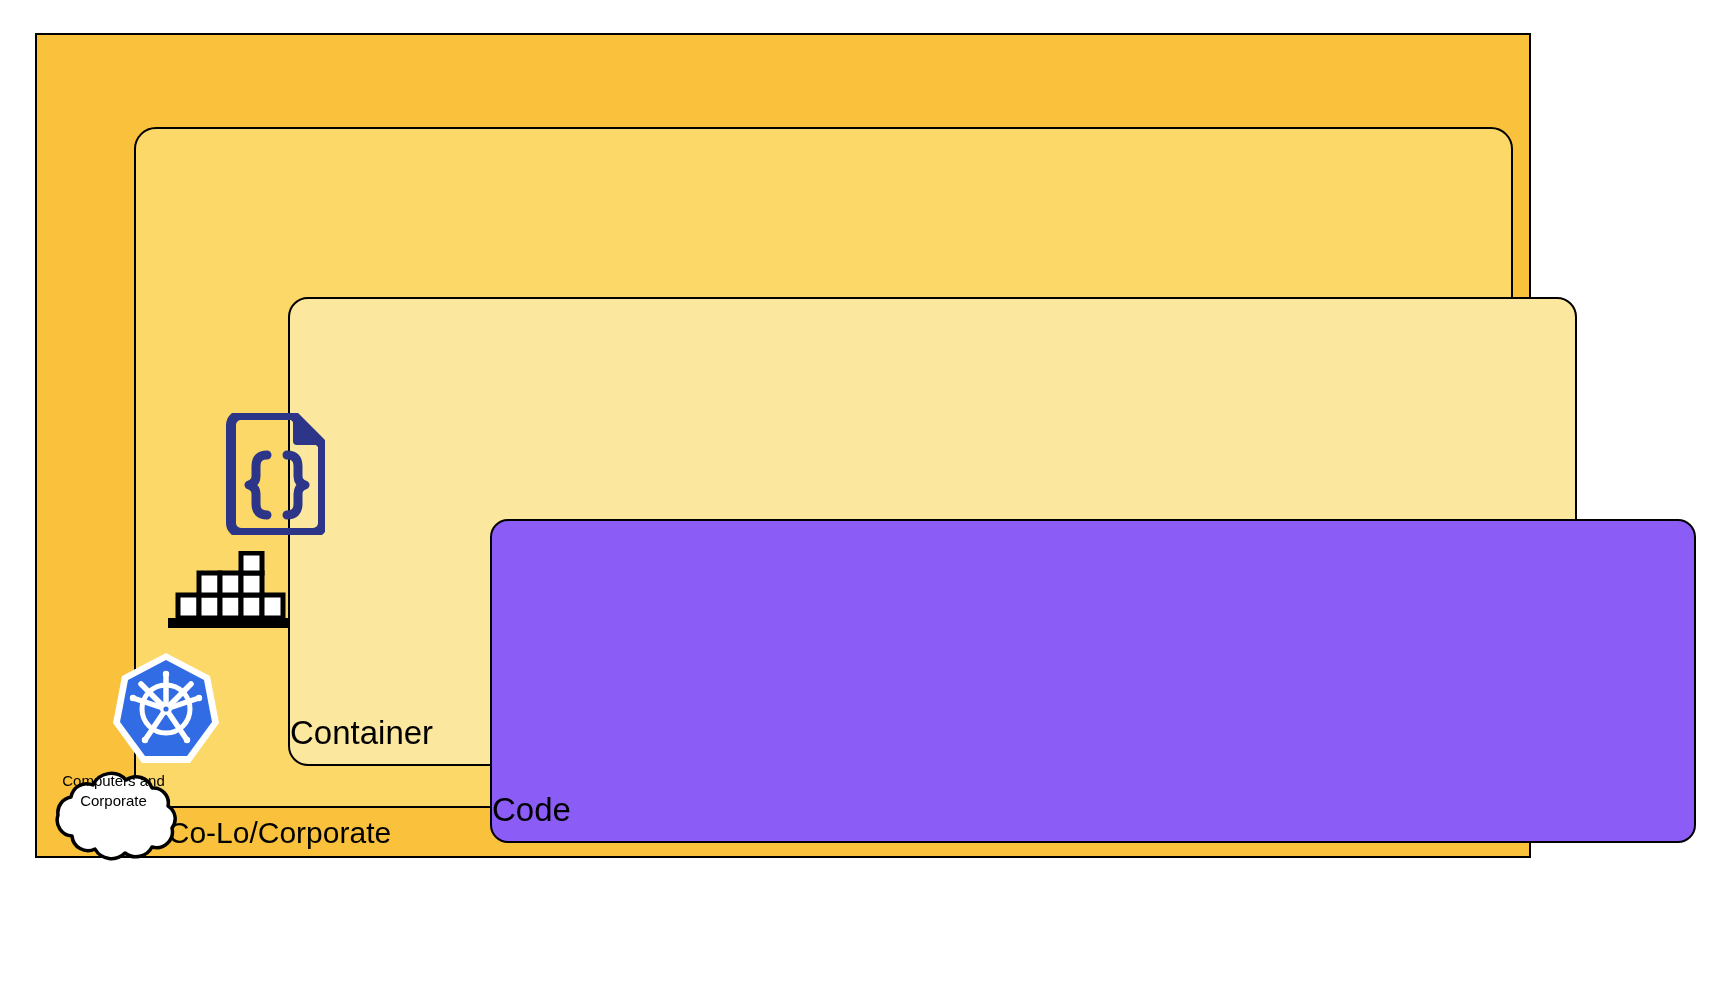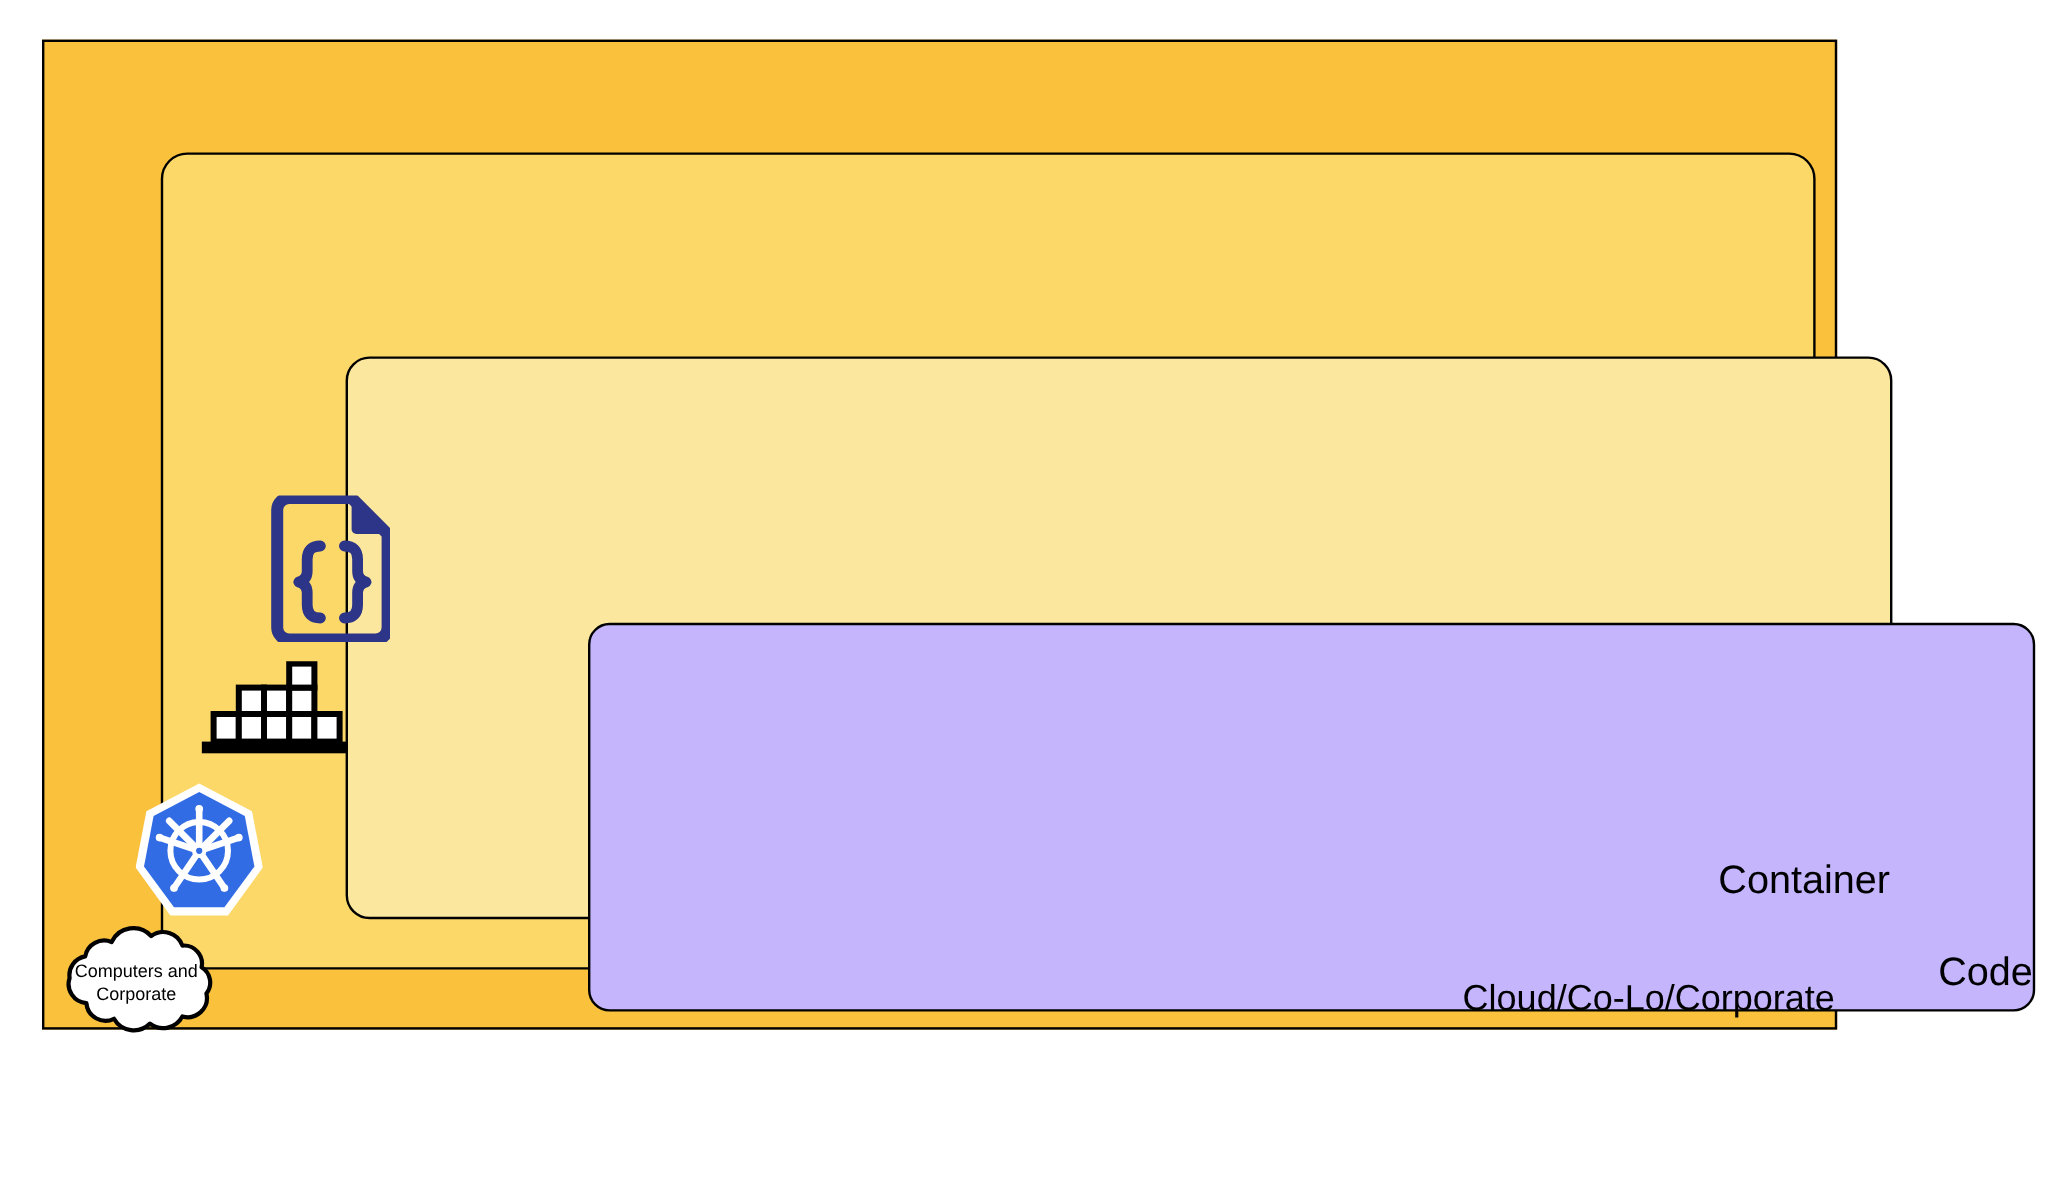--- a/index.html
+++ b/index.html
@@ -51,31 +51,31 @@
     height: 469px;
     background: #FCE79E;
     border-radius: 20px;
   }
 
   #layer-code {
     left: 200px;
     top: 220px;
     width: 1206px;
     height: 324px;
-    background: #c4b5fd;
+    background: #8b5cf6;
     border-radius: 18px;
   }
 
   
   .layer-label {
     position: absolute;
     color: #000000;
     font-weight: 400;
     white-space: nowrap;
-    text-align: right;
+    text-align: left;
     line-height: 1.15;
     pointer-events: none;
   }
 
   #label-code {
     left: 0;
     right: 0;
     bottom: 12px;
     font-size: 33px;
   }
@@ -138,21 +138,21 @@
   #icon-cloud svg { display: block; }
   #cloud-text-wrap {
     position: absolute;
     left: 0;
     top: 0;
     width: 163px;
     height: 96px;
     display: flex;
     flex-direction: column;
     align-items: center;
-    justify-content: center;
+    justify-content: flex-start;
     pointer-events: none;
   }
   .cloud-line {
     font-size: 15px;
     color: #000000;
     line-height: 1.3;
     white-space: nowrap;
     text-align: center;
   }
 </style>

